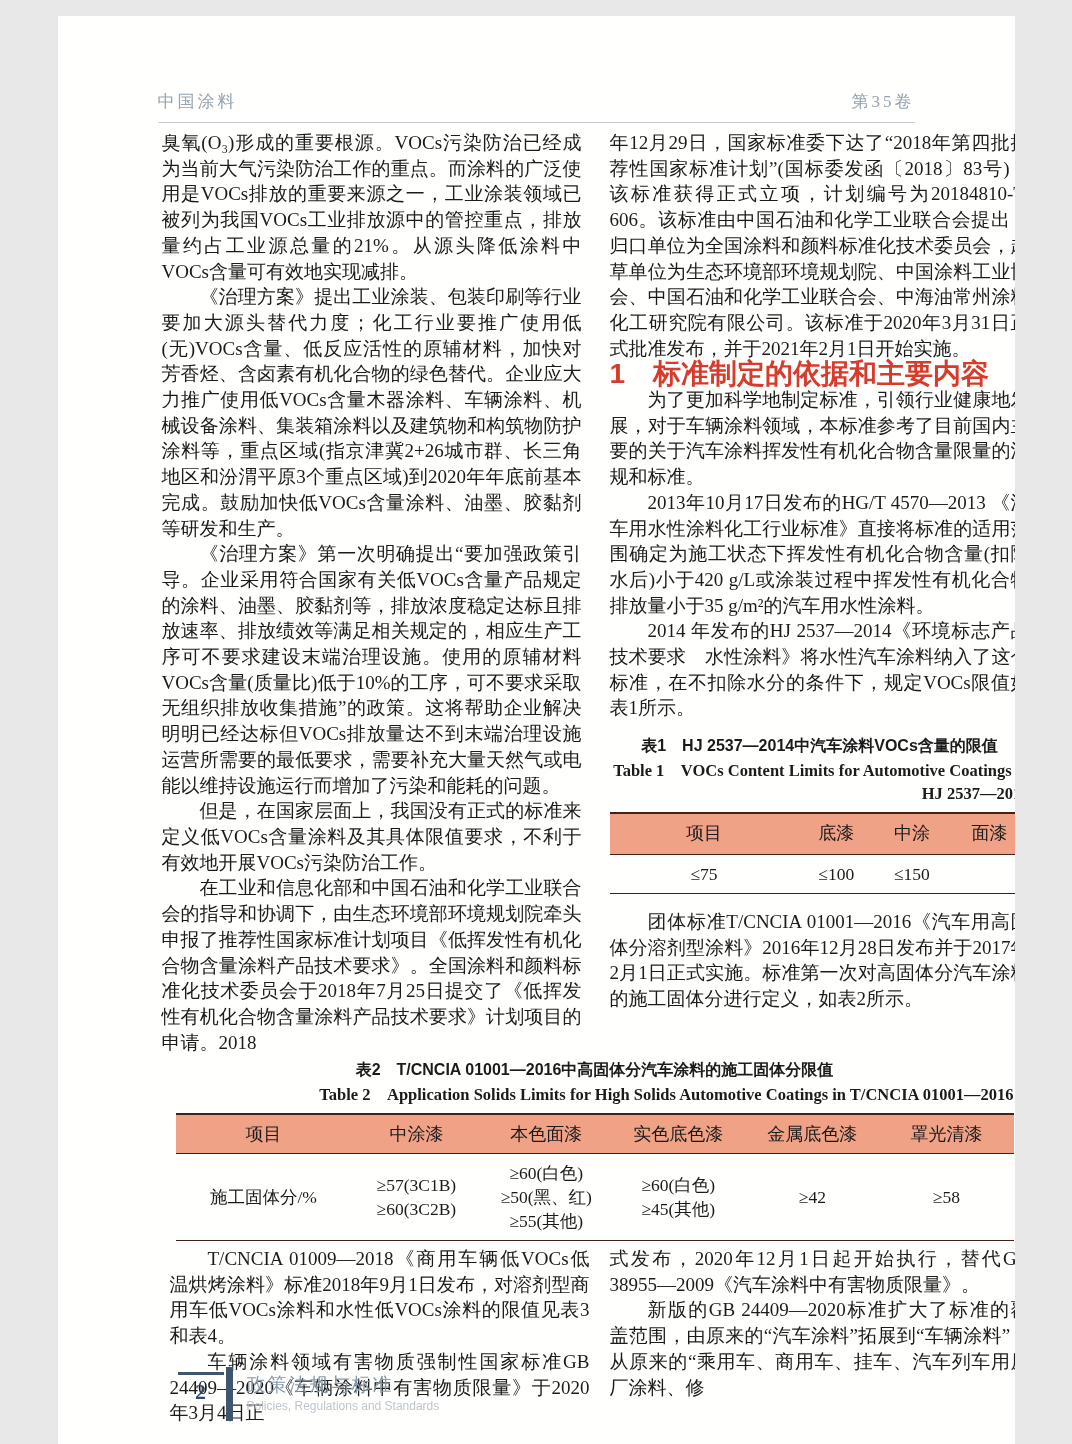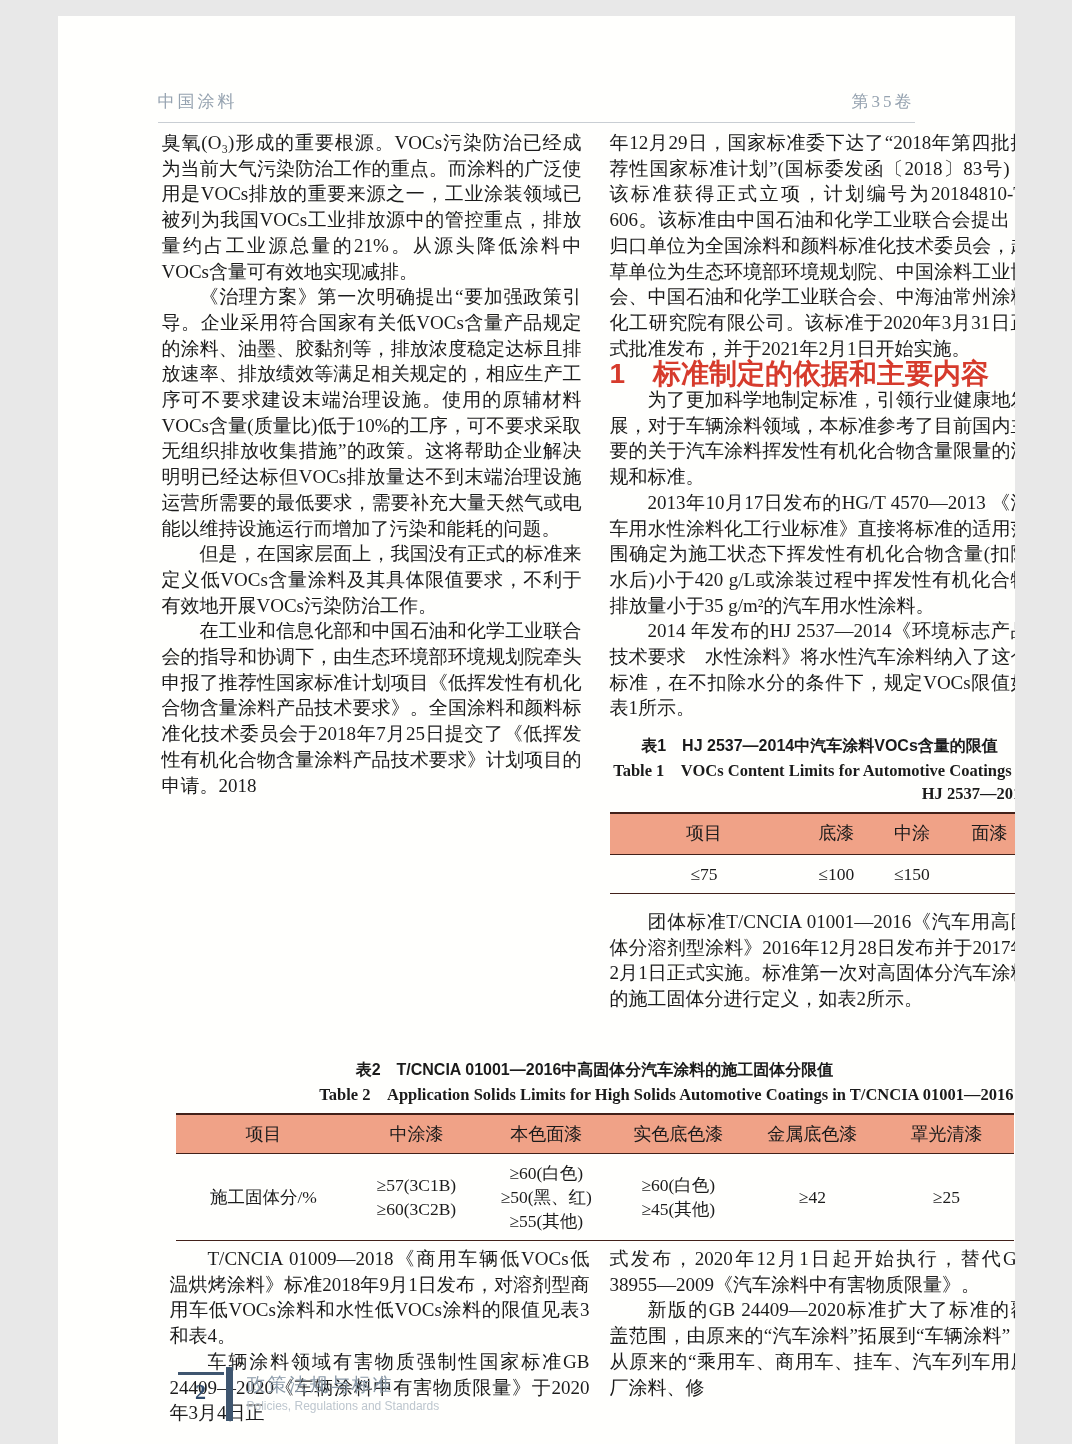--- a/index.html
+++ b/index.html
@@ -79,20 +79,21 @@
 
 <div class="page">
 
   <div class="running-head">
     <span>中国涂料</span>
     <span>第35卷</span>
   </div>
 
   <div class="col col-left">
     <p>臭氧(O₃)形成的重要根源。VOCs污染防治已经成为当前大气污染防治工作的重点。而涂料的广泛使用是VOCs排放的重要来源之一，工业涂装领域已被列为我国VOCs工业排放源中的管控重点，排放量约占工业源总量的21%。从源头降低涂料中VOCs含量可有效地实现减排。</p>
+    <p class="indent">《治理方案》提出工业涂装、包装印刷等行业要加大源头替代力度；化工行业要推广使用低(无)VOCs含量、低反应活性的原辅材料，加快对芳香烃、含卤素有机化合物的绿色替代。企业应大力推广使用低VOCs含量木器涂料、车辆涂料、机械设备涂料、集装箱涂料以及建筑物和构筑物防护涂料等，重点区域(指京津冀2+26城市群、长三角地区和汾渭平原3个重点区域)到2020年年底前基本完成。鼓励加快低VOCs含量涂料、油墨、胶黏剂等研发和生产。</p>
     <p class="indent">《治理方案》第一次明确提出“要加强政策引导。企业采用符合国家有关低VOCs含量产品规定的涂料、油墨、胶黏剂等，排放浓度稳定达标且排放速率、排放绩效等满足相关规定的，相应生产工序可不要求建设末端治理设施。使用的原辅材料VOCs含量(质量比)低于10%的工序，可不要求采取无组织排放收集措施”的政策。这将帮助企业解决明明已经达标但VOCs排放量达不到末端治理设施运营所需要的最低要求，需要补充大量天然气或电能以维持设施运行而增加了污染和能耗的问题。</p>
     <p class="indent">但是，在国家层面上，我国没有正式的标准来定义低VOCs含量涂料及其具体限值要求，不利于有效地开展VOCs污染防治工作。</p>
     <p class="indent">在工业和信息化部和中国石油和化学工业联合会的指导和协调下，由生态环境部环境规划院牵头申报了推荐性国家标准计划项目《低挥发性有机化合物含量涂料产品技术要求》。全国涂料和颜料标准化技术委员会于2018年7月25日提交了《低挥发性有机化合物含量涂料产品技术要求》计划项目的申请。2018</p>
   </div>
 
   <div class="col col-right">
     <p>年12月29日，国家标准委下达了“2018年第四批推荐性国家标准计划”(国标委发函〔2018〕83号)，该标准获得正式立项，计划编号为20184810-T-606。该标准由中国石油和化学工业联合会提出，归口单位为全国涂料和颜料标准化技术委员会，起草单位为生态环境部环境规划院、中国涂料工业协会、中国石油和化学工业联合会、中海油常州涂料化工研究院有限公司。该标准于2020年3月31日正式批准发布，并于2021年2月1日开始实施。</p>
     <p class="section-heading">1　标准制定的依据和主要内容</p>
     <p class="indent">为了更加科学地制定标准，引领行业健康地发展，对于车辆涂料领域，本标准参考了目前国内主要的关于汽车涂料挥发性有机化合物含量限量的法规和标准。</p>
     <p class="indent">2013年10月17日发布的HG/T 4570—2013 《汽车用水性涂料化工行业标准》直接将标准的适用范围确定为施工状态下挥发性有机化合物含量(扣除水后)小于420 g/L或涂装过程中挥发性有机化合物排放量小于35 g/m²的汽车用水性涂料。</p>
@@ -152,21 +153,21 @@
 ≥55(其他)</span>
           </div>
         <div>
             <span>≥60(白色)
 ≥45(其他)</span>
           </div>
         <div>
             <span>≥42</span>
           </div>
         <div>
-            <span>≥25</span>
+            <span>≥58</span>
           </div>
       </div>
     </div>
   </div>
 
   <div class="col col-left-2">
     <p class="indent">T/CNCIA 01009—2018《商用车辆低VOCs低温烘烤涂料》标准2018年9月1日发布，对溶剂型商用车低VOCs涂料和水性低VOCs涂料的限值见表3和表4。</p>
     <p class="indent">车辆涂料领域有害物质强制性国家标准GB 24409—2020《车辆涂料中有害物质限量》于2020年3月4日正</p>
   </div>
 

